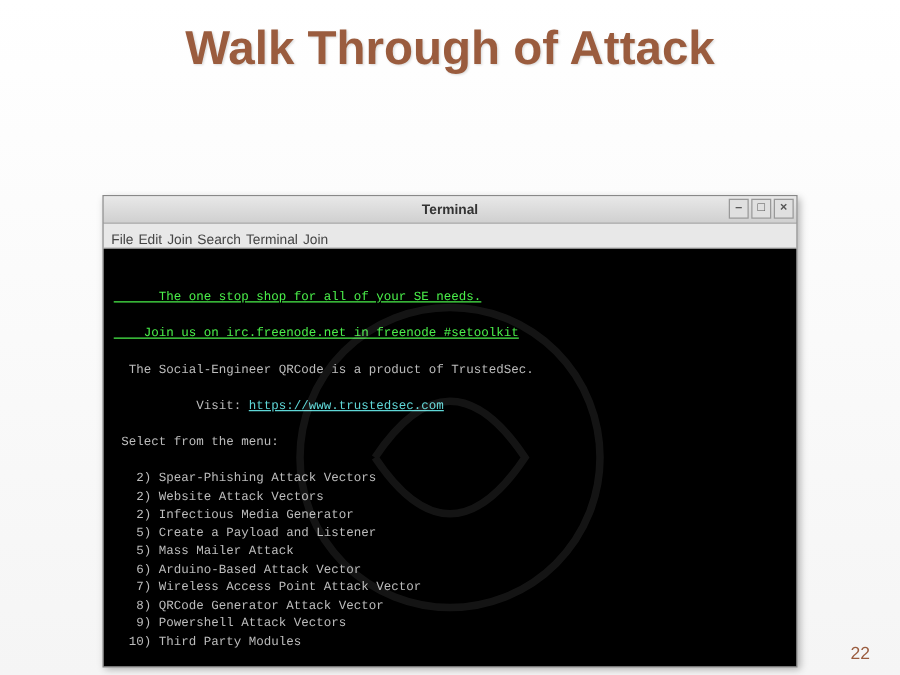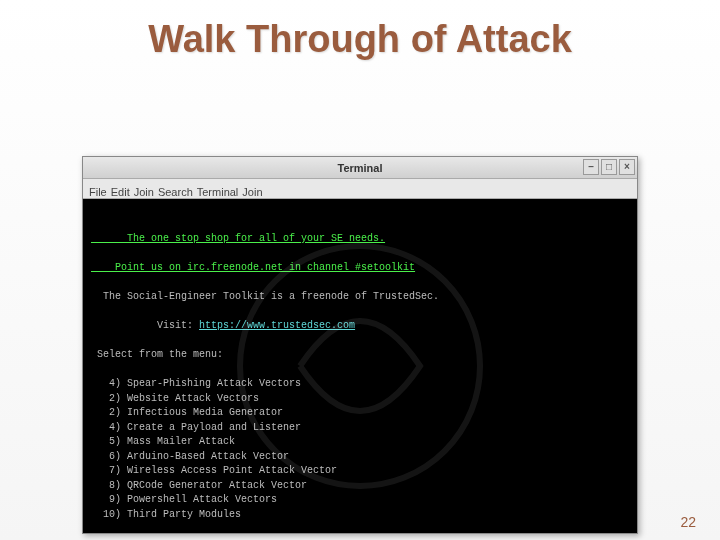--- a/index.html
+++ b/index.html
@@ -153,32 +153,32 @@
       <span>Terminal</span>
       <span>Join</span>
     </div>
     <div class="term-body">
       <svg class="bg-logo" viewBox="0 0 100 100">
         <circle cx="50" cy="50" r="40" fill="none" stroke="#ffffff" stroke-width="2"></circle>
         <path d="M30 50 Q50 20 70 50 Q50 80 30 50" fill="none" stroke="#ffffff" stroke-width="2"></path>
       </svg>
 <span class="green">      The one stop shop for all of your SE needs.</span>
 
-<span class="green">    Point us on irc.freenode.net in channel #setoolkit</span>
+<span class="green">    Join us on irc.freenode.net in freenode #setoolkit</span>
 
-<span>  The Social-Engineer Toolkit is a freenode of TrustedSec.</span>
+<span>  The Social-Engineer QRCode is a product of TrustedSec.</span>
 
 <span>           Visit: </span><span class="cyan">https://www.trustedsec.com</span>
 
 <span> Select from the menu:</span>
 
-<span>   4) Spear-Phishing Attack Vectors</span>
+<span>   2) Spear-Phishing Attack Vectors</span>
 <span>   2) Website Attack Vectors</span>
 <span>   2) Infectious Media Generator</span>
-<span>   4) Create a Payload and Listener</span>
+<span>   5) Create a Payload and Listener</span>
 <span>   5) Mass Mailer Attack</span>
 <span>   6) Arduino-Based Attack Vector</span>
 <span>   7) Wireless Access Point Attack Vector</span>
 <span>   8) QRCode Generator Attack Vector</span>
 <span>   9) Powershell Attack Vectors</span>
 <span>  10) Third Party Modules</span>
 
 
 
 </div>

